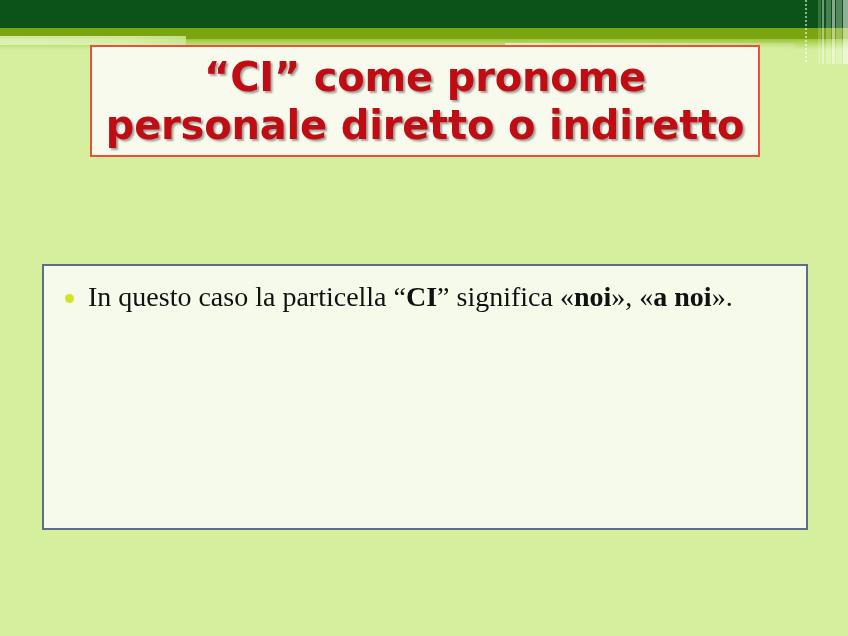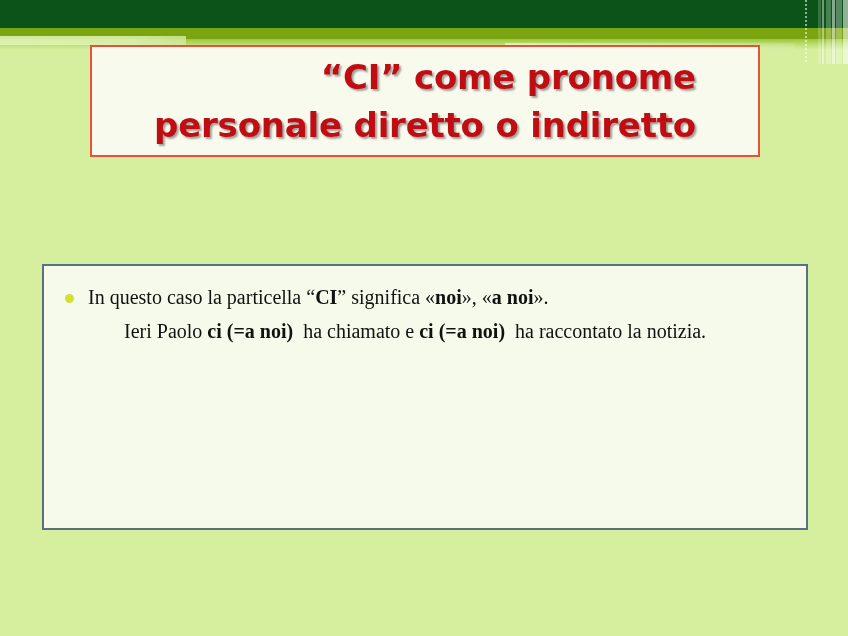--- a/index.html
+++ b/index.html
@@ -81,44 +81,44 @@
     background: #f7faec;
     border: 2px solid #e8503a;
     box-sizing: border-box;
     display: flex;
     align-items: center;
     justify-content: center;
   }
   .title-text {
     font-family: "DejaVu Sans", "Liberation Sans", sans-serif;
     font-weight: bold;
-    font-size: 34px;
+    font-size: 40px;
     line-height: 48px;
     color: #c00d14;
-    text-align: right;
+    text-align: center;
     letter-spacing: -0.2px;
     text-shadow: 2px 2px 2px rgba(90,90,90,.55);
     padding: 0 8px;
     white-space: pre-line;
   }
 
   
   .content-box {
     position: absolute;
     left: 42px; top: 264px;
     width: 766px; height: 266px;
     background: #f6faeb;
     border: 2px solid #5b6f86;
     box-sizing: border-box;
     padding: 14px 16px 0 8px;
   }
 
   .para {
     color: #111111;
-    font-size: 20px;
+    font-size: 28px;
     line-height: 34px;
     margin: 0 0 0 0;
     text-align: left;
   }
   .para b { font-weight: bold; }
 
   .para-bullet {
     position: relative;
     padding-left: 36px;
   }
@@ -163,18 +163,15 @@
 personale diretto o indiretto</div>
   </div>
 
   <div class="content-box">
 
     <p class="para para-bullet">
       <span class="bullet-dot"></span><span>In questo caso la particella “</span><b>CI</b><span>” significa «</span><b>noi</b><span>», «</span><b>a&nbsp;noi</b><span>».</span>
     </p>
 
 
-    <p class="para para-indent">
-      <span>Ieri Paolo </span><b>ci (=a noi)</b><span>&nbsp; ha chiamato e </span><b>ci (=a noi)</b><span>&nbsp; ha raccontato la notizia.</span>
-    </p>
 
   </div>
 </div>
 
 </body></html>

